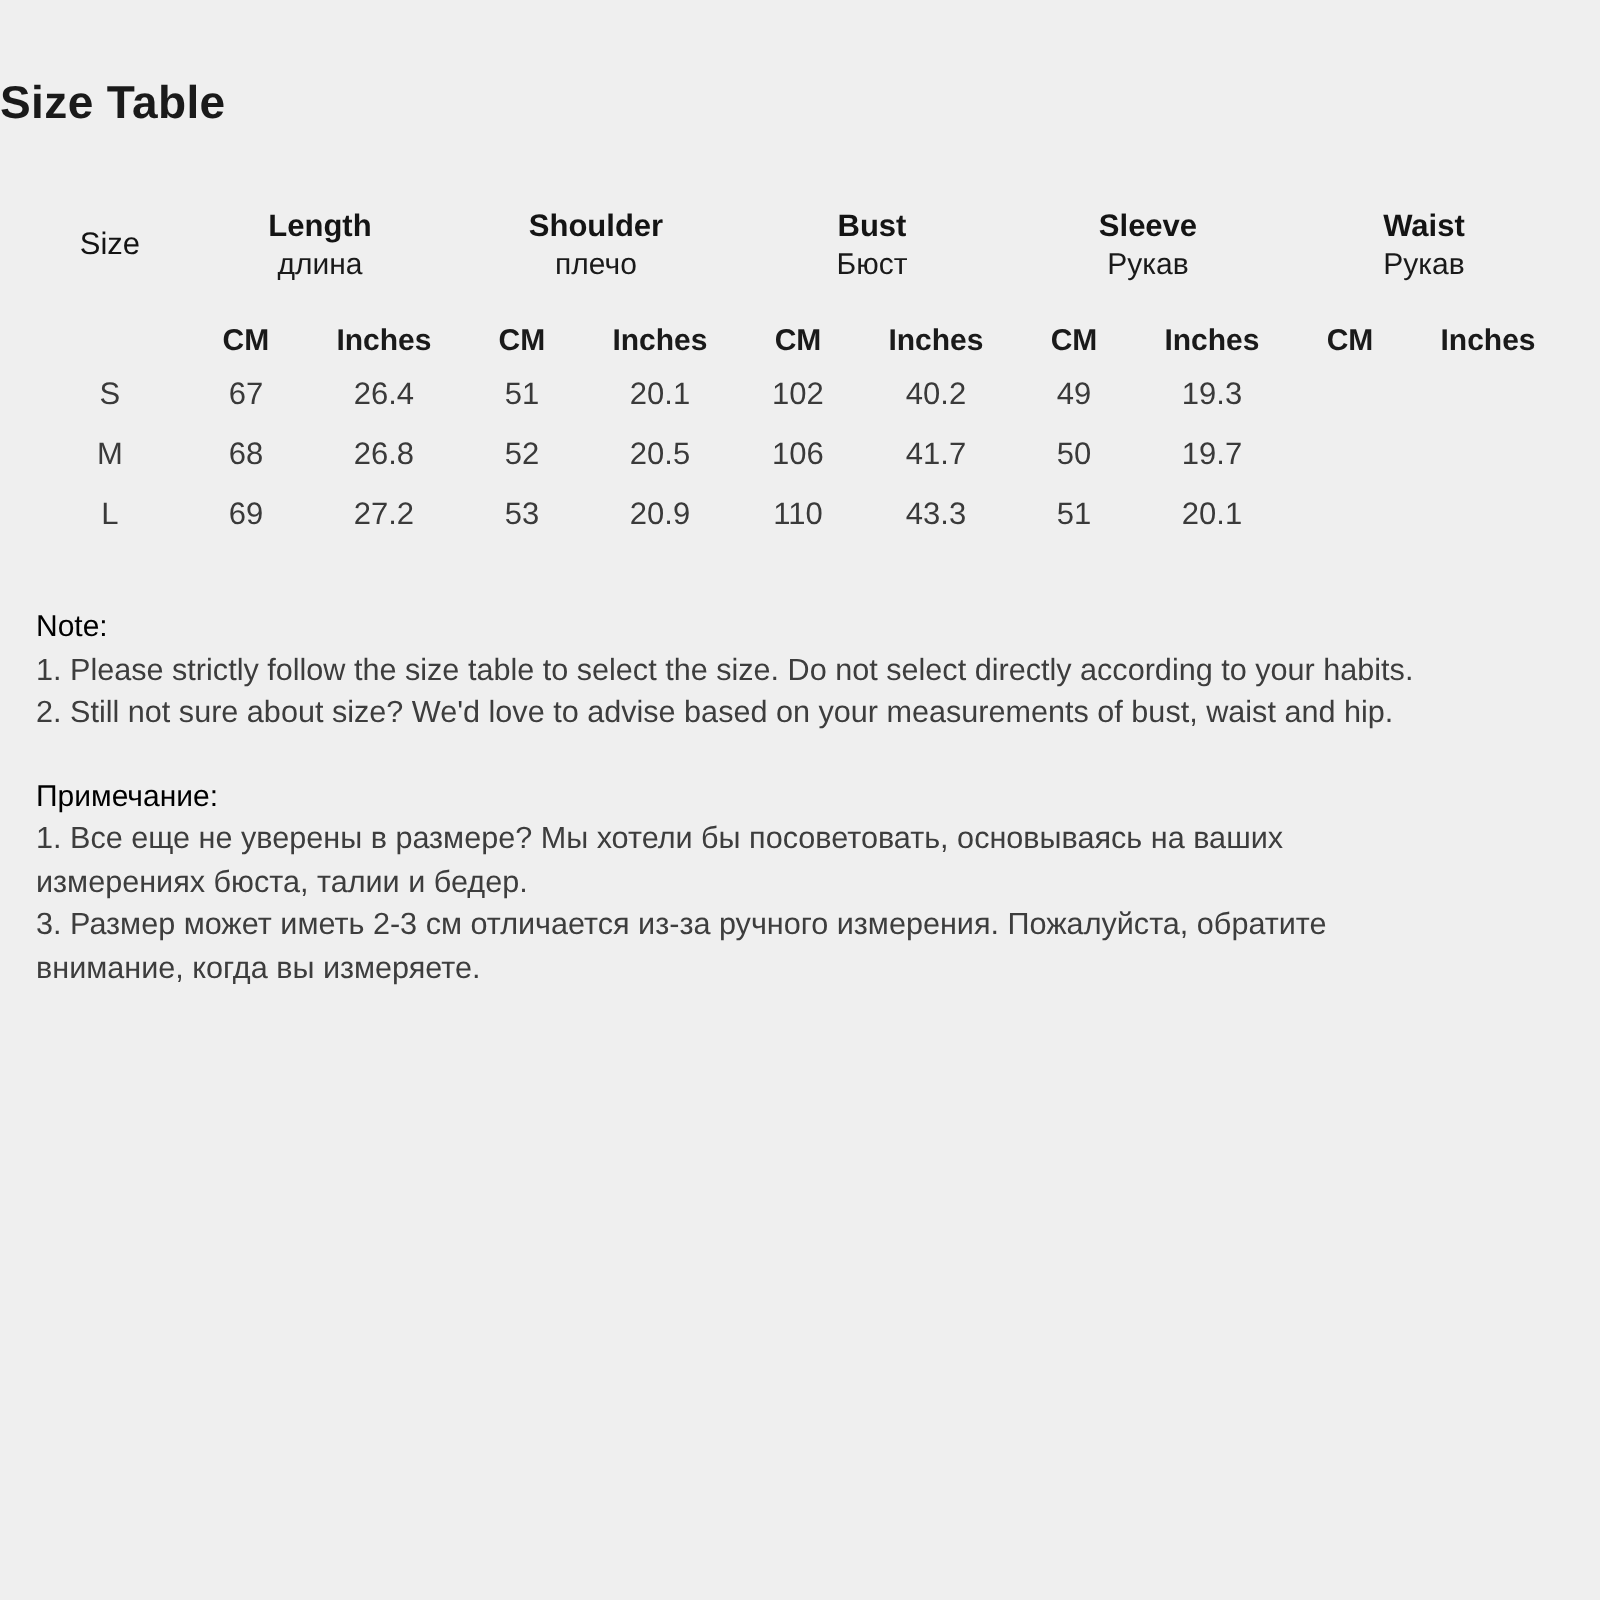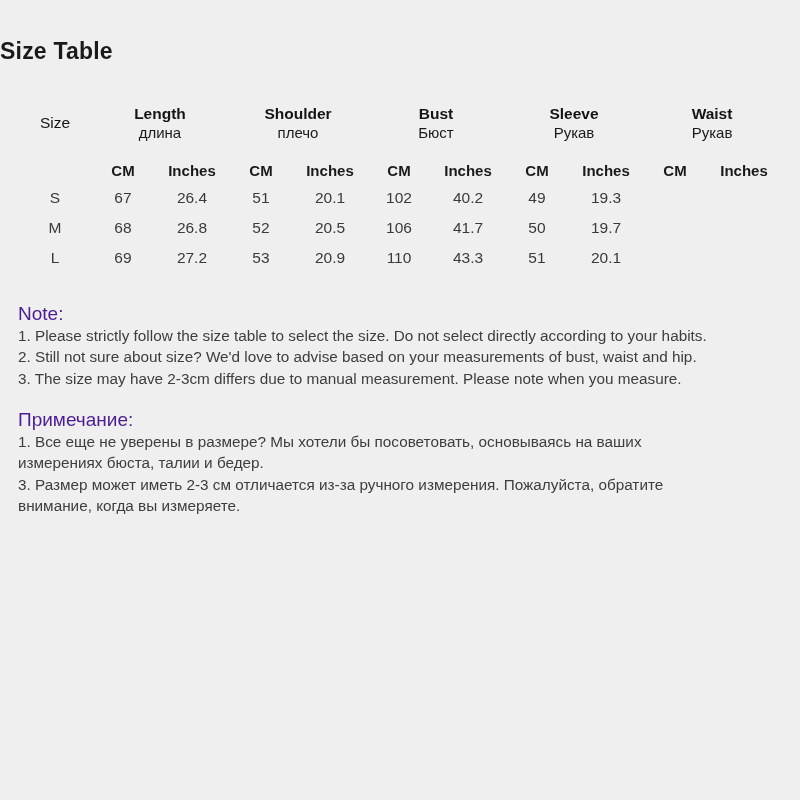--- a/index.html
+++ b/index.html
@@ -113,23 +113,23 @@
   .note-block:last-child {
     margin-bottom: 0;
   }
   .note-line {
     font-size: 15.3px;
     line-height: 21.5px;
     color: #3d3d3d;
     white-space: pre-wrap;
   }
   .note-heading {
-    font-size: 19px;
+    font-size: 15px;
     line-height: 21.5px;
-    color: #4c1d95;
+    color: #000000;
   }
 </style>
 </head>
 <body>
 
 <div class="page">
 
   <div class="title">Size Table</div>
 
   <table class="size-table">
@@ -229,21 +229,20 @@
       </tr>
     </tbody>
   </table>
 
   <div class="notes">
 
     <div class="note-block">
       <div class="note-heading">Note:</div>
       <div class="note-line">1. Please strictly follow the size table to select the size. Do not select directly according to your habits.</div>
       <div class="note-line">2. Still not sure about size? We'd love to advise based on your measurements of bust, waist and hip.</div>
-      <div class="note-line">3. The size may have 2-3cm differs due to manual measurement. Please note when you measure.</div>
     </div>
 
     <div class="note-block">
       <div class="note-heading">Примечание:</div>
       <div class="note-line">1. Все еще не уверены в размере? Мы хотели бы посоветовать, основываясь на ваших
 измерениях бюста, талии и бедер.</div>
       <div class="note-line">3. Размер может иметь 2-3 см отличается из-за ручного измерения. Пожалуйста, обратите
 внимание, когда вы измеряете.</div>
     </div>
 

